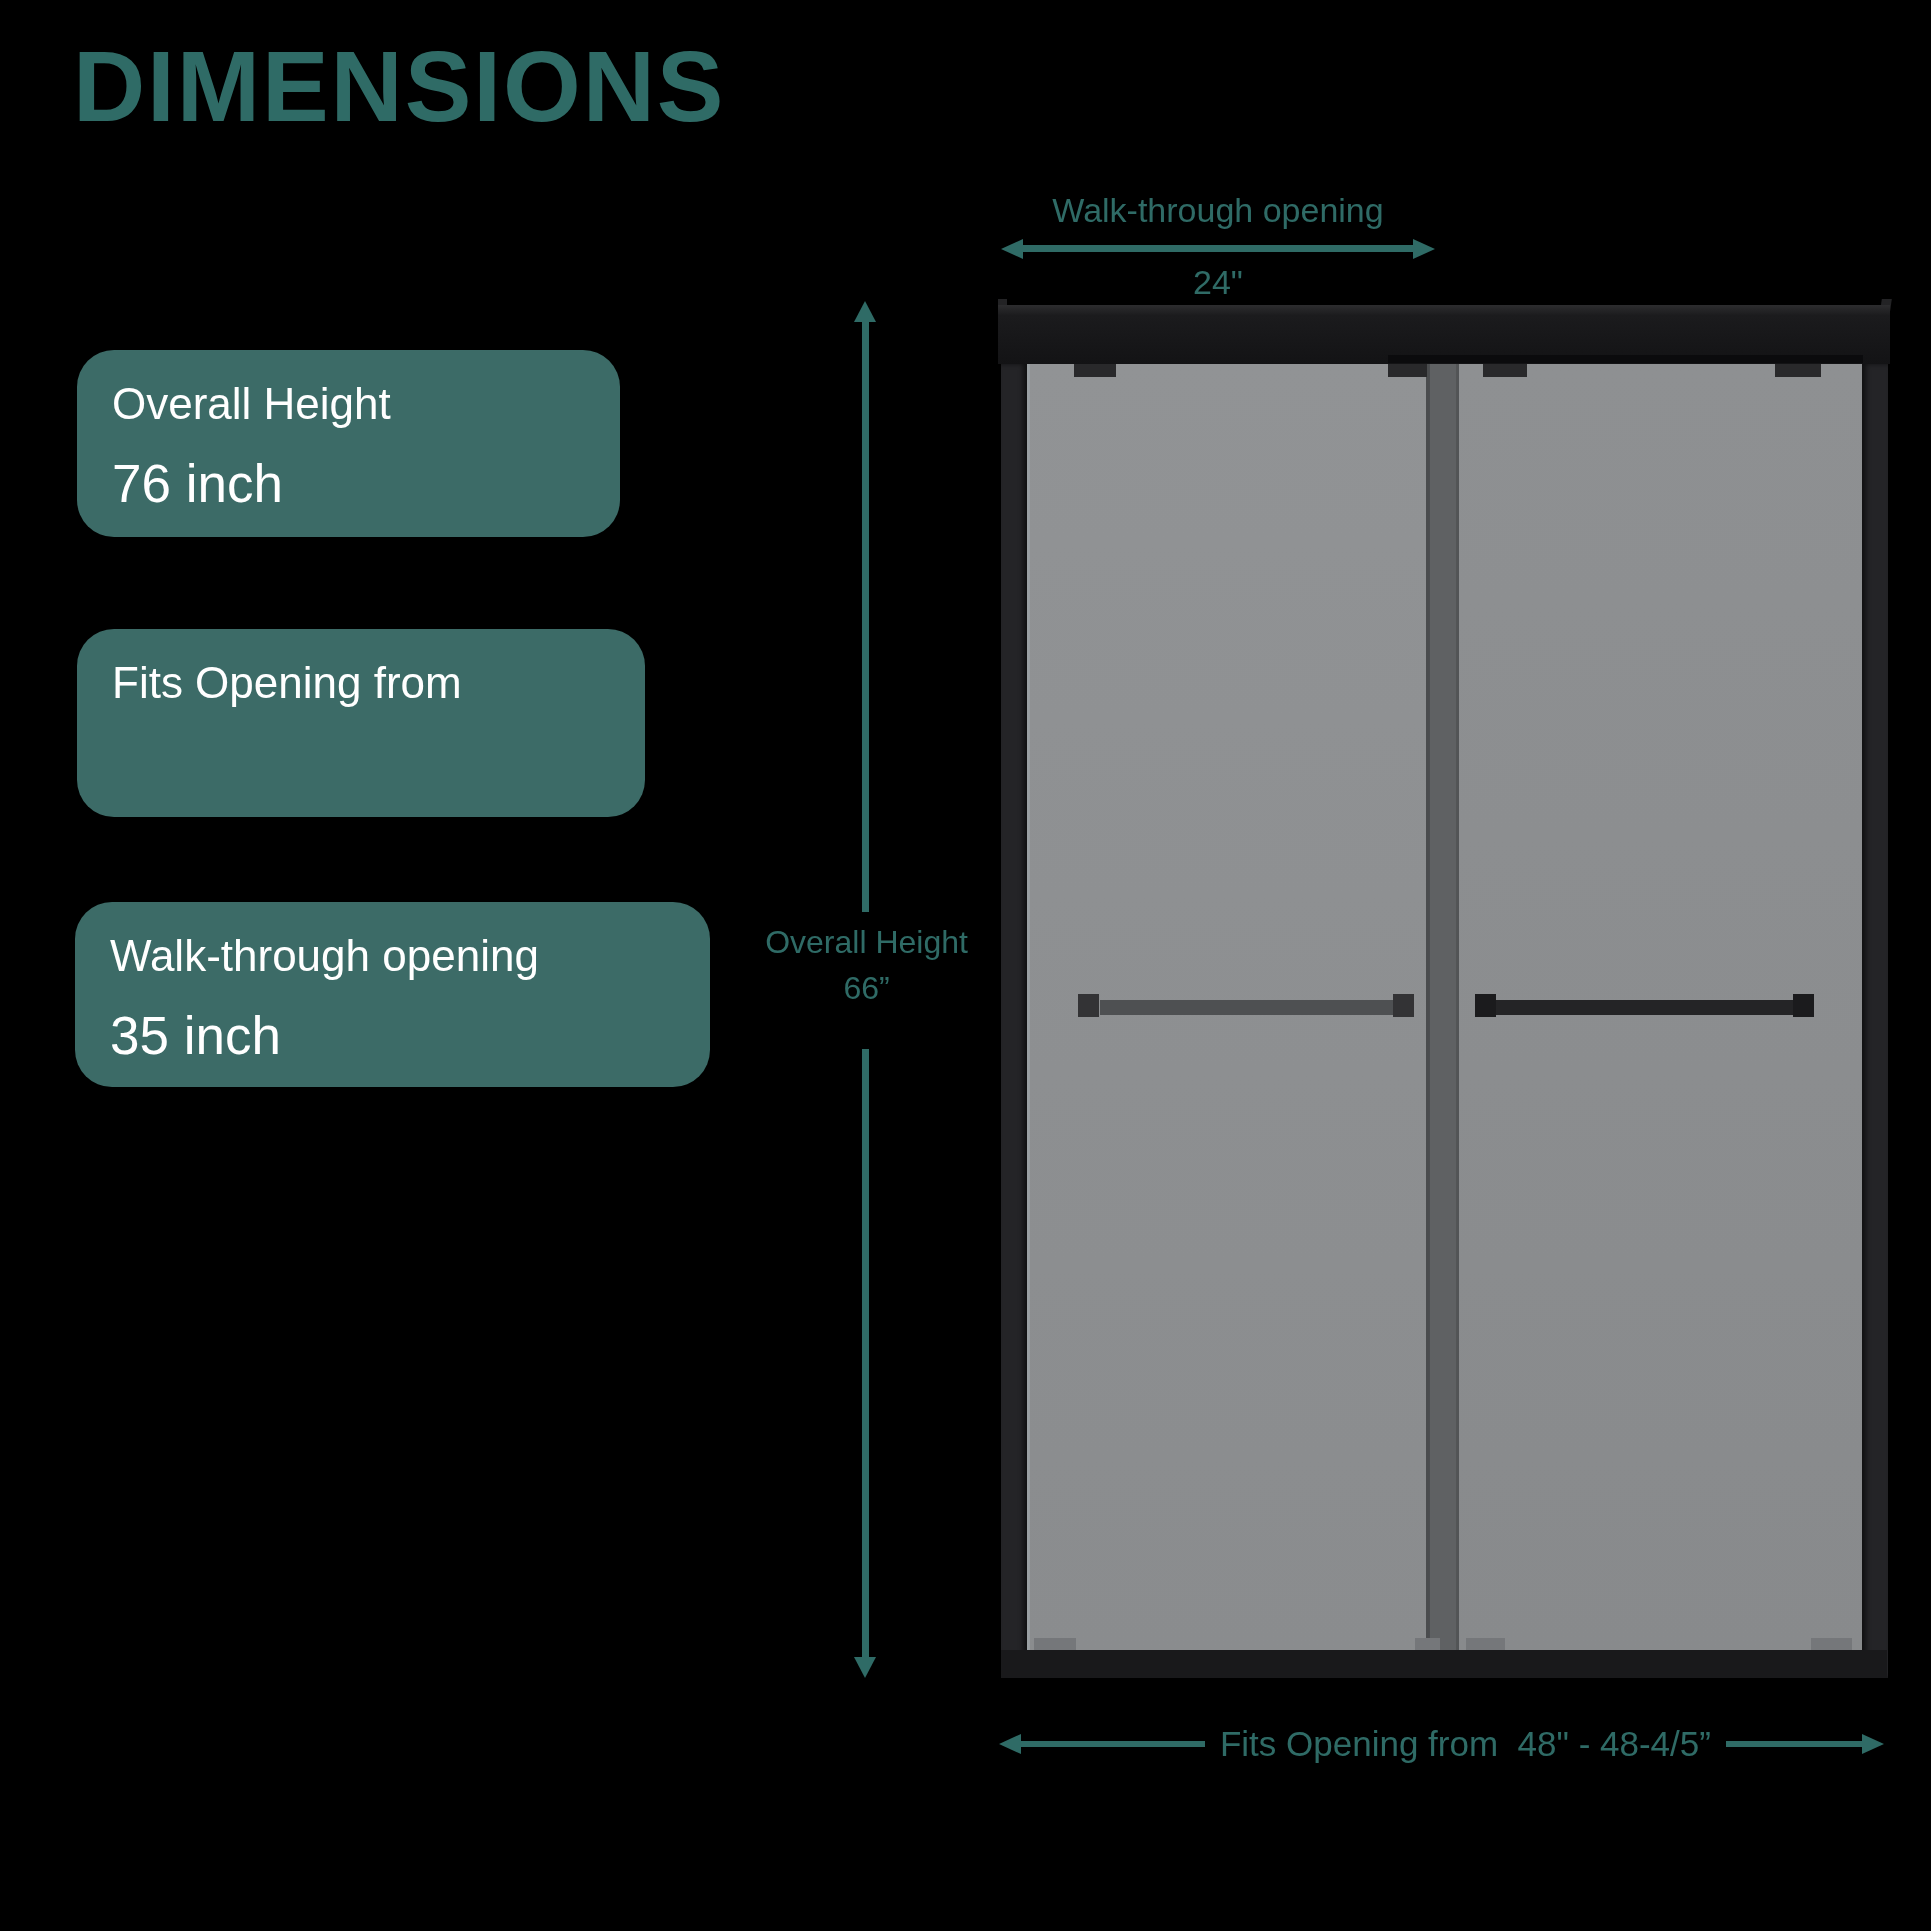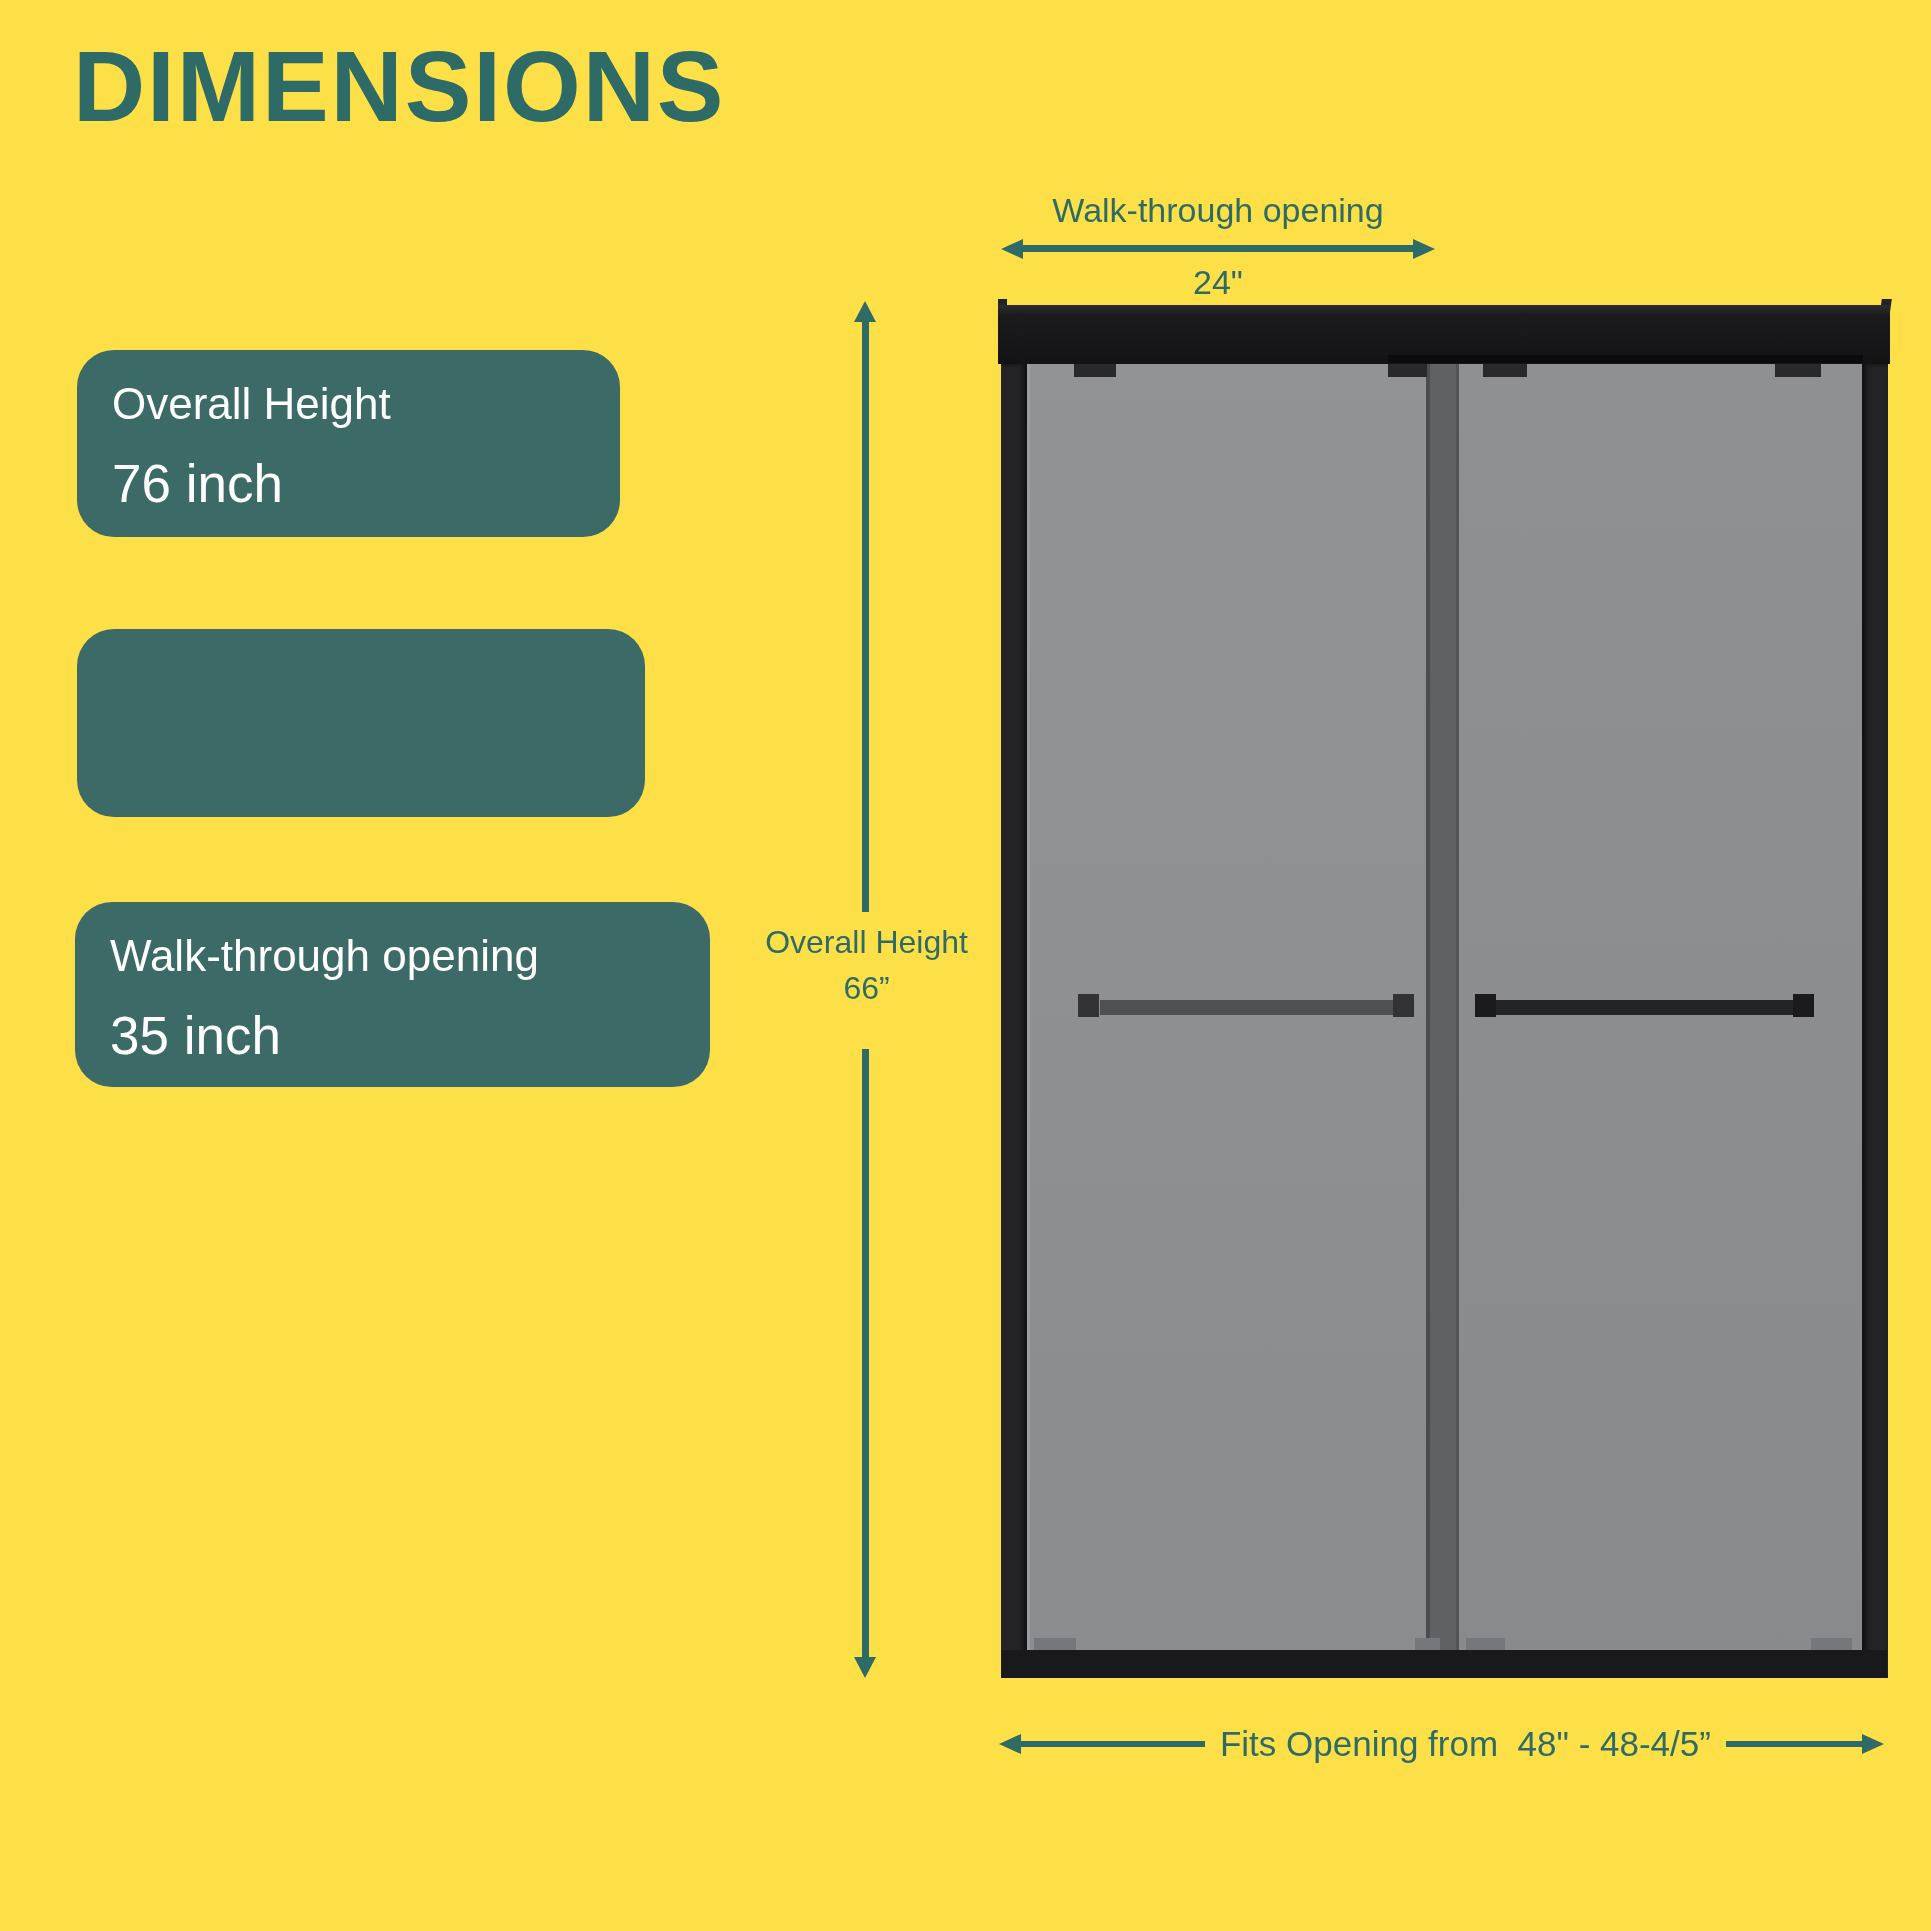--- a/index.html
+++ b/index.html
@@ -1,19 +1,19 @@
 <!DOCTYPE html>
 <html><head>
 <meta charset="utf-8">
 <style>
   html,body{margin:0;padding:0;background:#ffffff;}
   .canvas{
     position:relative;
     width:1931px;height:1931px;
-    background:#fde047;
+    background:#000000;
     font-family:"Liberation Sans", sans-serif;
     overflow:hidden;
   }
   
   .title{
     position:absolute;left:73px;top:29px;margin:0;
     font-size:100px;font-weight:700;letter-spacing:1.9px;
     color:#2f6b66;
   }
   
@@ -93,20 +93,21 @@
 
 <div class="canvas">
 
   <h1 class="title">DIMENSIONS</h1>
 
   <div class="card card1">
     <div class="card-label">Overall Height</div>
     <div class="card-value">76 inch</div>
   </div>
   <div class="card card2">
+    <div class="card-label">Fits Opening from</div>
   </div>
   <div class="card card3">
     <div class="card-label">Walk-through opening</div>
     <div class="card-value">35 inch</div>
   </div>
 
   <div class="dim-text dim-top-label">Walk-through opening</div>
   <div class="harrow top-arrow">
     <span class="ah ah-left"></span>
     <span class="hline"></span>

